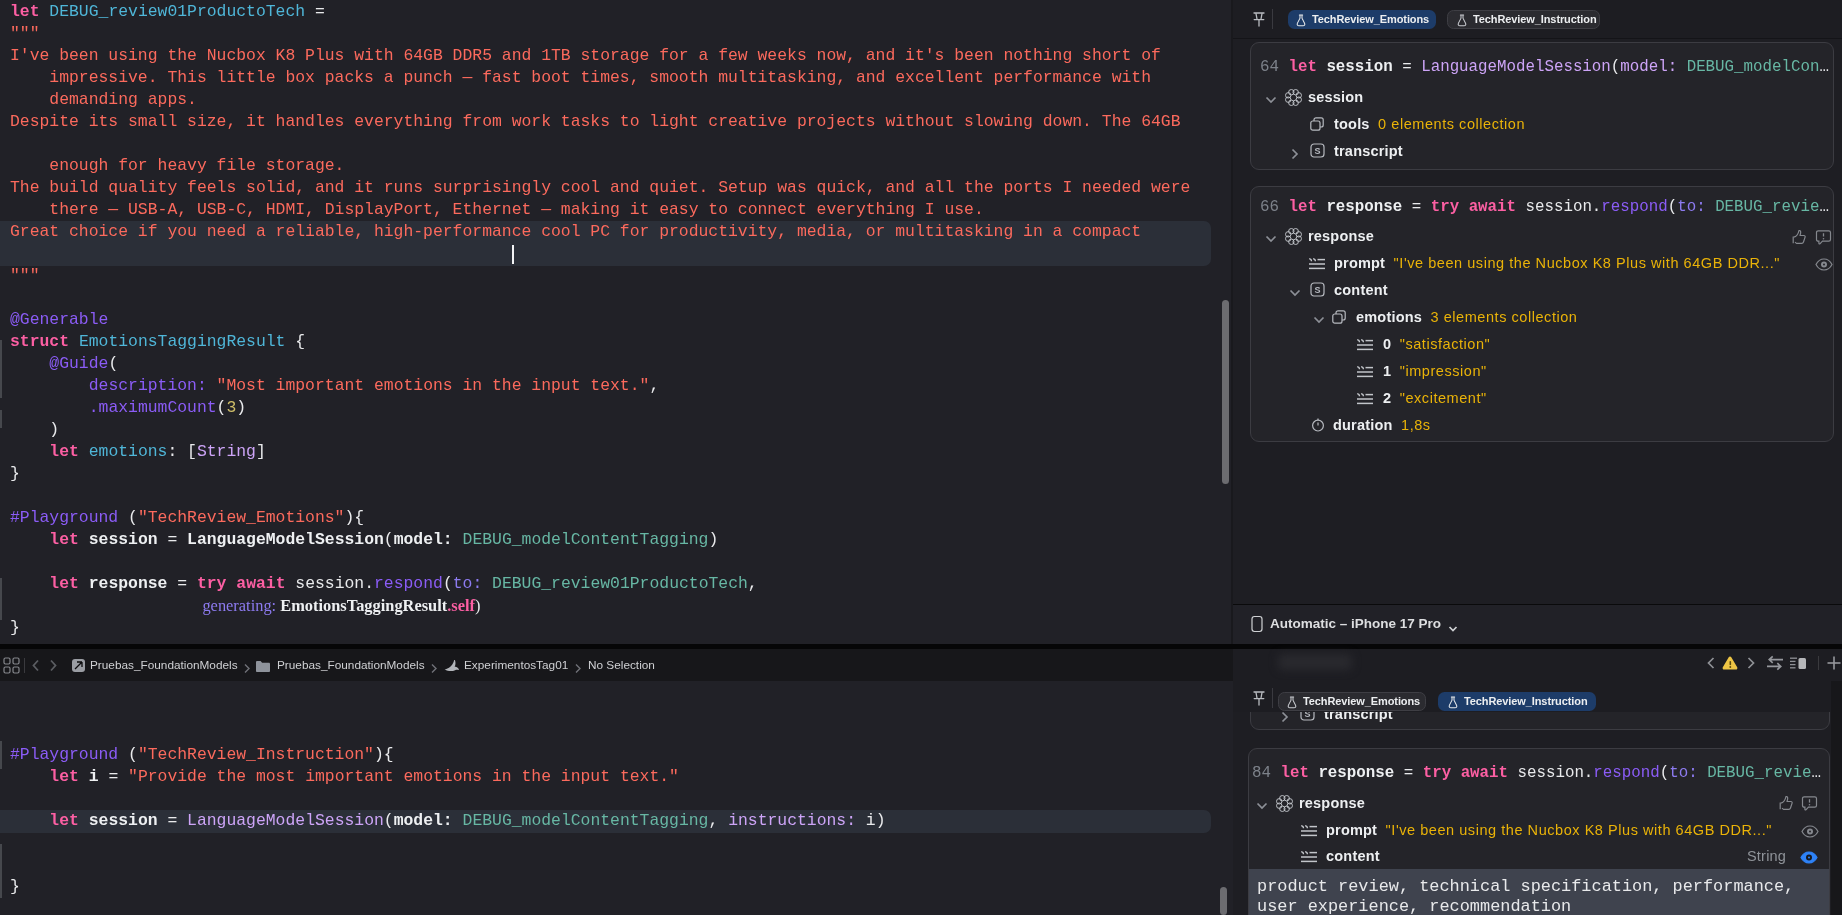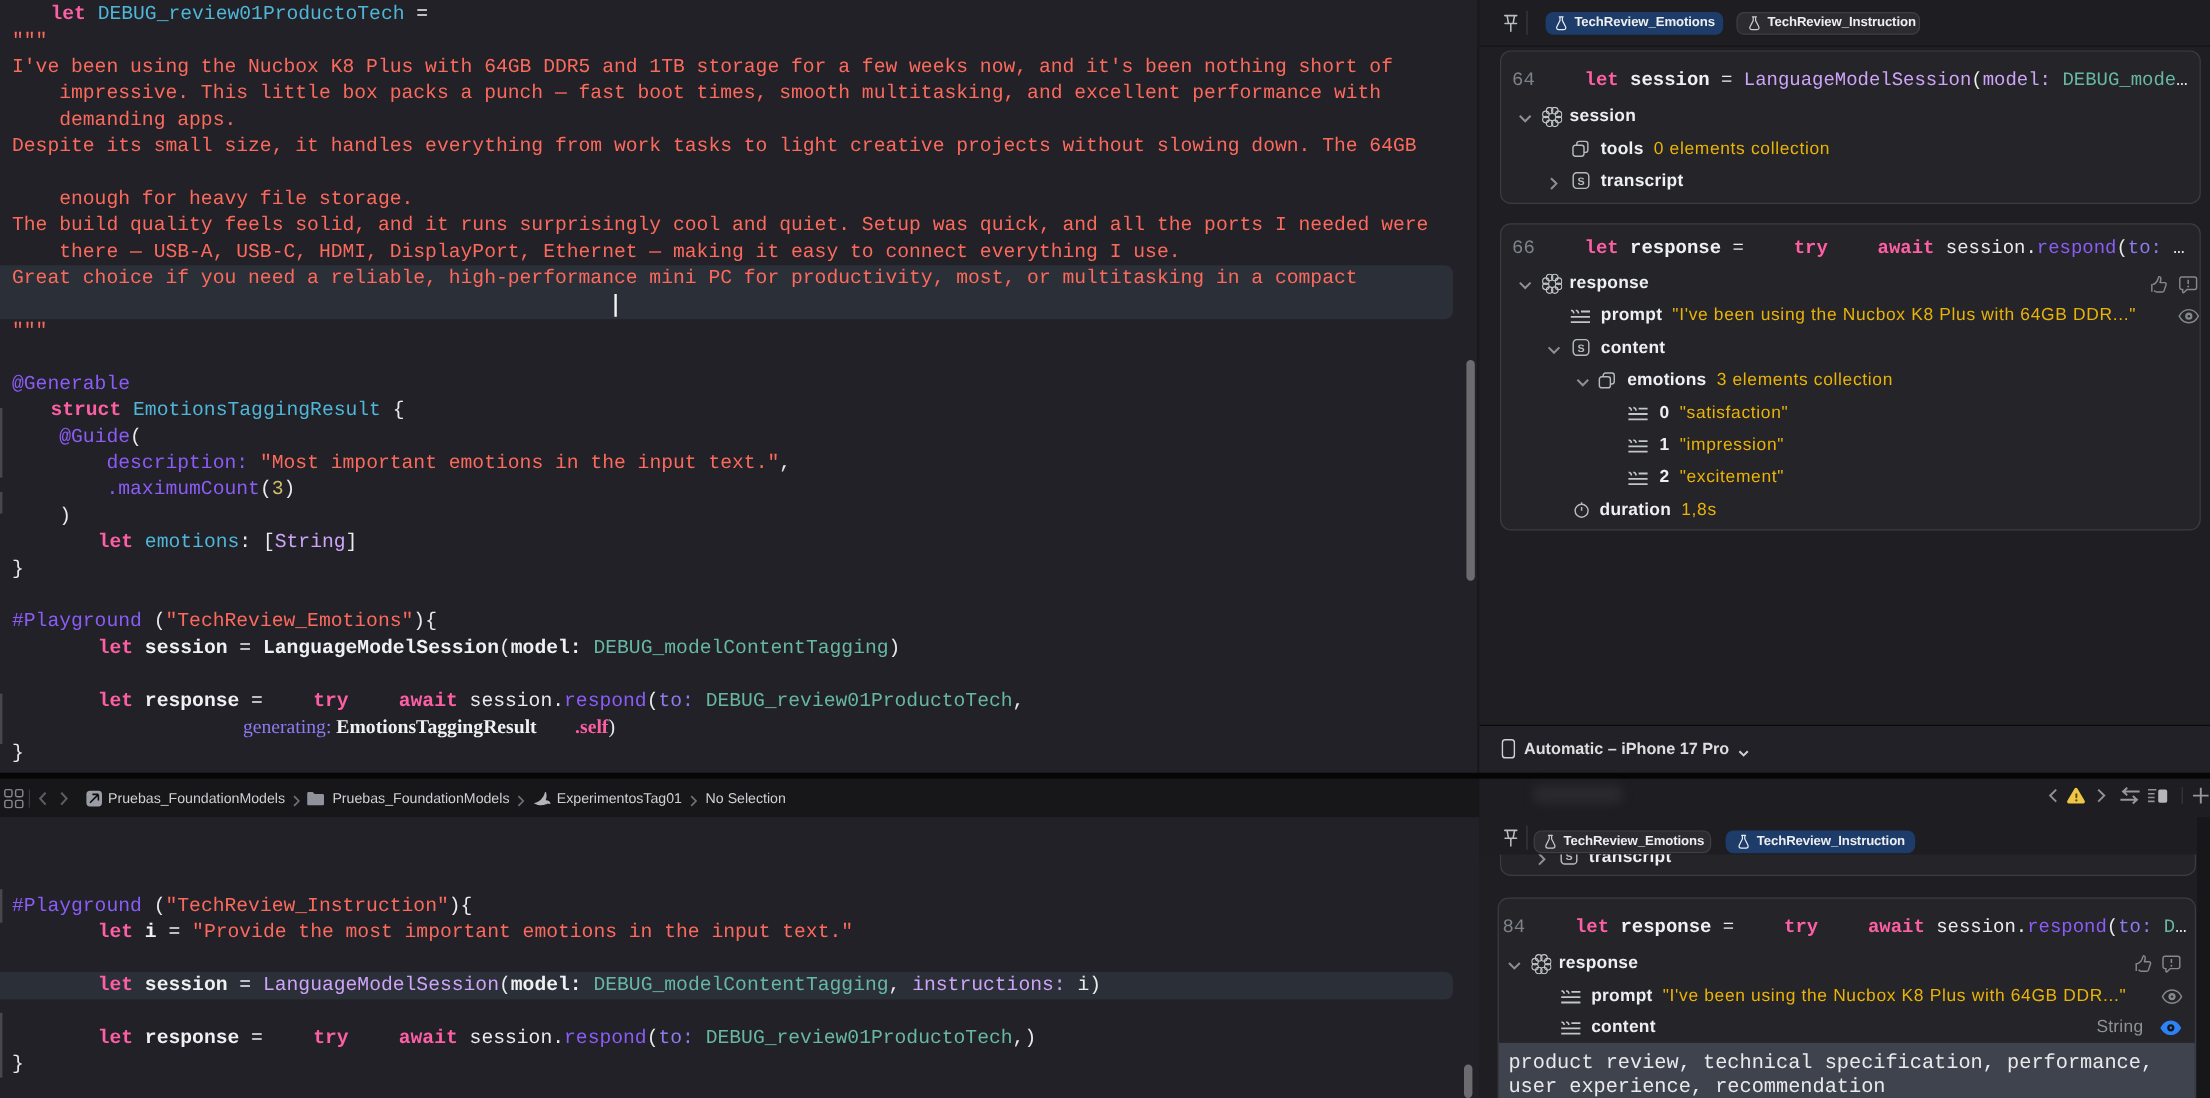--- a/index.html
+++ b/index.html
@@ -1,20 +1,20 @@
 <!DOCTYPE html>
 <html><head><meta charset="utf-8">
 <style>
   html,body{margin:0;padding:0;background:#1e1e23;}
   #root{position:relative;width:1842px;height:915px;overflow:hidden;background:#212127;
         font-family:"Liberation Sans",sans-serif;}
   .abs{position:absolute;}
   .m{position:absolute;font-family:"Liberation Mono",monospace;font-size:16.4px;line-height:22px;
      white-space:pre;color:#e9eaec;letter-spacing:0;}
-  .m .k{color:#fc5fa3;font-weight:bold;margin-left:32px;}
+  .m .k{color:#fc5fa3;font-weight:bold;}
   .m .s{color:#fc6a5d;}
   .m .n{color:#d0bf69;}
   .m .d{color:#4fb6d8;}
   .m .a{color:#8b5cf6;}
   .m .v{color:#8d7bf0;}
   .m .g{color:#67b7a4;}
   .m .tp{color:#cda4f7;}
   .m .b{color:#eef0f2;font-weight:bold;}
   .m .ln{color:#7d828a;}
   .pm{font-size:15.8px;overflow:hidden;text-overflow:ellipsis;}
@@ -31,21 +31,21 @@
     <div class="abs" style="left:0;top:221px;width:1211px;height:45px;background:#2b2f38;border-radius:0 7px 7px 0;"></div>
     <div class="m" style="left:10px;top:1px;"><span class="k">let</span> <span class="d">DEBUG_review01ProductoTech</span> =</div>
     <div class="m" style="left:10px;top:23px;"><span class="s">"""</span></div>
     <div class="m" style="left:10px;top:45px;"><span class="s">I've been using the Nucbox K8 Plus with 64GB DDR5 and 1TB storage for a few weeks now, and it's been nothing short of</span></div>
     <div class="m" style="left:10px;top:67px;"><span class="s">    impressive. This little box packs a punch — fast boot times, smooth multitasking, and excellent performance with</span></div>
     <div class="m" style="left:10px;top:89px;"><span class="s">    demanding apps.</span></div>
     <div class="m" style="left:10px;top:111px;"><span class="s">Despite its small size, it handles everything from work tasks to light creative projects without slowing down. The 64GB</span></div>
     <div class="m" style="left:10px;top:155px;"><span class="s">    enough for heavy file storage.</span></div>
     <div class="m" style="left:10px;top:177px;"><span class="s">The build quality feels solid, and it runs surprisingly cool and quiet. Setup was quick, and all the ports I needed were</span></div>
     <div class="m" style="left:10px;top:199px;"><span class="s">    there — USB-A, USB-C, HDMI, DisplayPort, Ethernet — making it easy to connect everything I use.</span></div>
-    <div class="m" style="left:10px;top:221px;"><span class="s">Great choice if you need a reliable, high-performance mini PC for productivity, most, or multitasking in a compact</span></div>
+    <div class="m" style="left:10px;top:221px;"><span class="s">Great choice if you need a reliable, high-performance cool PC for productivity, media, or multitasking in a compact</span></div>
     <div class="abs" style="left:512px;top:245px;width:2px;height:19px;background:#f2f3f5;"></div>
     <div class="m" style="left:10px;top:265px;"><span class="s">"""</span></div>
     <div class="m" style="left:10px;top:309px;"><span class="a">@Generable</span></div>
     <div class="m" style="left:10px;top:331px;"><span class="k">struct</span> <span class="d">EmotionsTaggingResult</span> {</div>
     <div class="m" style="left:10px;top:353px;">    <span class="a">@Guide</span>(</div>
     <div class="m" style="left:10px;top:375px;">        <span class="a">description</span><span class="a">:</span> <span class="s">"Most important emotions in the input text."</span>,</div>
     <div class="m" style="left:10px;top:397px;">        <span class="a">.maximumCount</span>(<span class="n">3</span>)</div>
     <div class="m" style="left:10px;top:419px;">    )</div>
     <div class="m" style="left:10px;top:441px;">    <span class="k">let</span> <span class="d">emotions</span>: [<span class="tp">String</span>]</div>
     <div class="m" style="left:10px;top:463px;">}</div>
@@ -304,21 +304,20 @@
             <line x1="1.5" y1="8" x2="14.5" y2="8"></line>
           </g>
         </svg></div>
   </div>
 
   <div class="abs" id="edbot" style="left:0;top:681px;width:1233px;height:234px;background:#212127;overflow:hidden;">
     <div class="abs" style="left:0;top:129px;width:1211px;height:23px;background:#2b2f38;border-radius:0 7px 7px 0;"></div>
     <div class="m" style="left:10px;top:63px;"><span class="a">#Playground</span> (<span class="s">"TechReview_Instruction"</span>){</div>
     <div class="m" style="left:10px;top:85px;">    <span class="k">let</span> <span class="b">i</span> = <span class="s">"Provide the most important emotions in the input text."</span></div>
     <div class="m" style="left:10px;top:129px;">    <span class="k">let</span> <span class="b">session</span> = <span class="tp">LanguageModelSession</span>(<span class="b">model:</span> <span class="g">DEBUG_modelContentTagging</span>, <span class="tp">instructions:</span> i)</div>
-    <div class="m" style="left:10px;top:173px;">    <span class="k">let</span> <span class="b">response</span> = <span class="k">try</span> <span class="k">await</span> session.<span class="a">respond</span>(<span class="v">to:</span> <span class="g">DEBUG_review01ProductoTech</span>,)</div>
     <div class="m" style="left:10px;top:195px;">}</div>
     <div class="abs" style="left:0;top:60px;width:2px;height:28px;background:#46484d;"></div>
     <div class="abs" style="left:0;top:163px;width:2px;height:54px;background:#46484d;"></div>
     <div class="abs" style="left:1220px;top:206px;width:7px;height:28px;background:#86868a;border-radius:4px;opacity:0.75;"></div>
   </div>
 
   <div class="abs" id="panelbot" style="left:1233px;top:681px;width:609px;height:234px;background:#1e1e23;overflow:hidden;">
 
     <div class="abs" style="left:17px;top:-26px;width:580px;height:75px;background:#242429;border:1px solid #3c3c42;border-radius:9px;box-sizing:border-box;"></div>
     <div class="abs" style="left:46px;top:28px;"><svg width="12" height="12">

